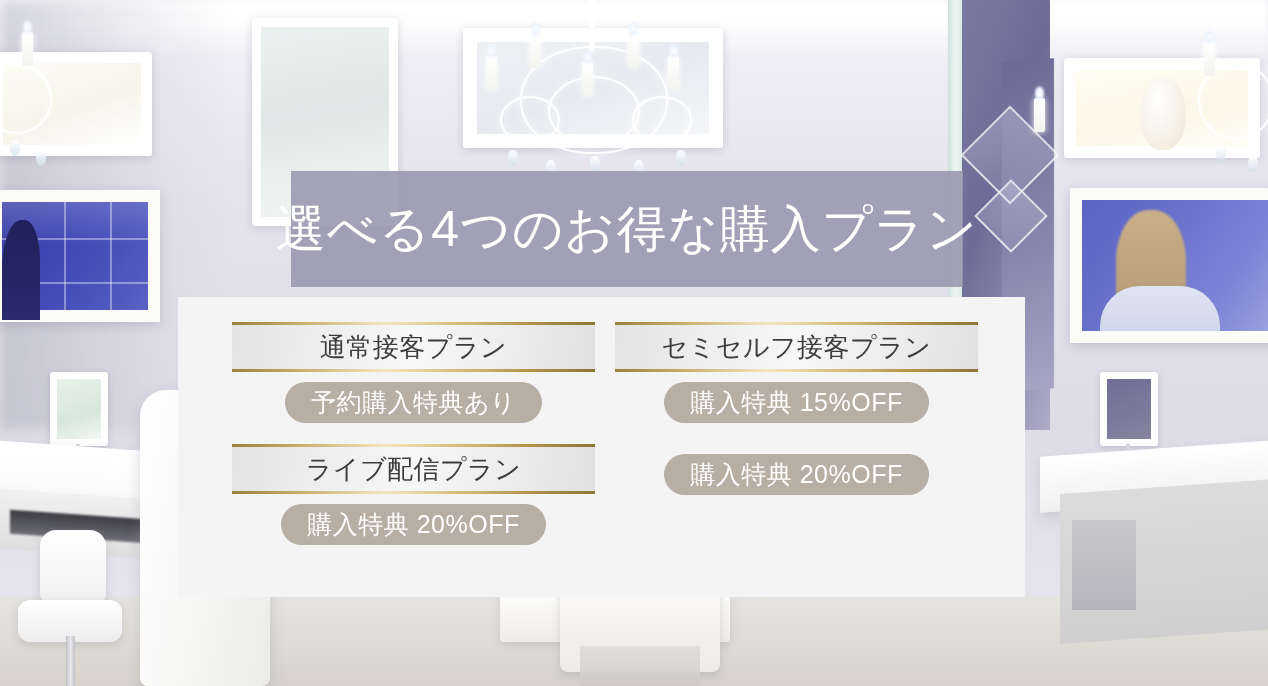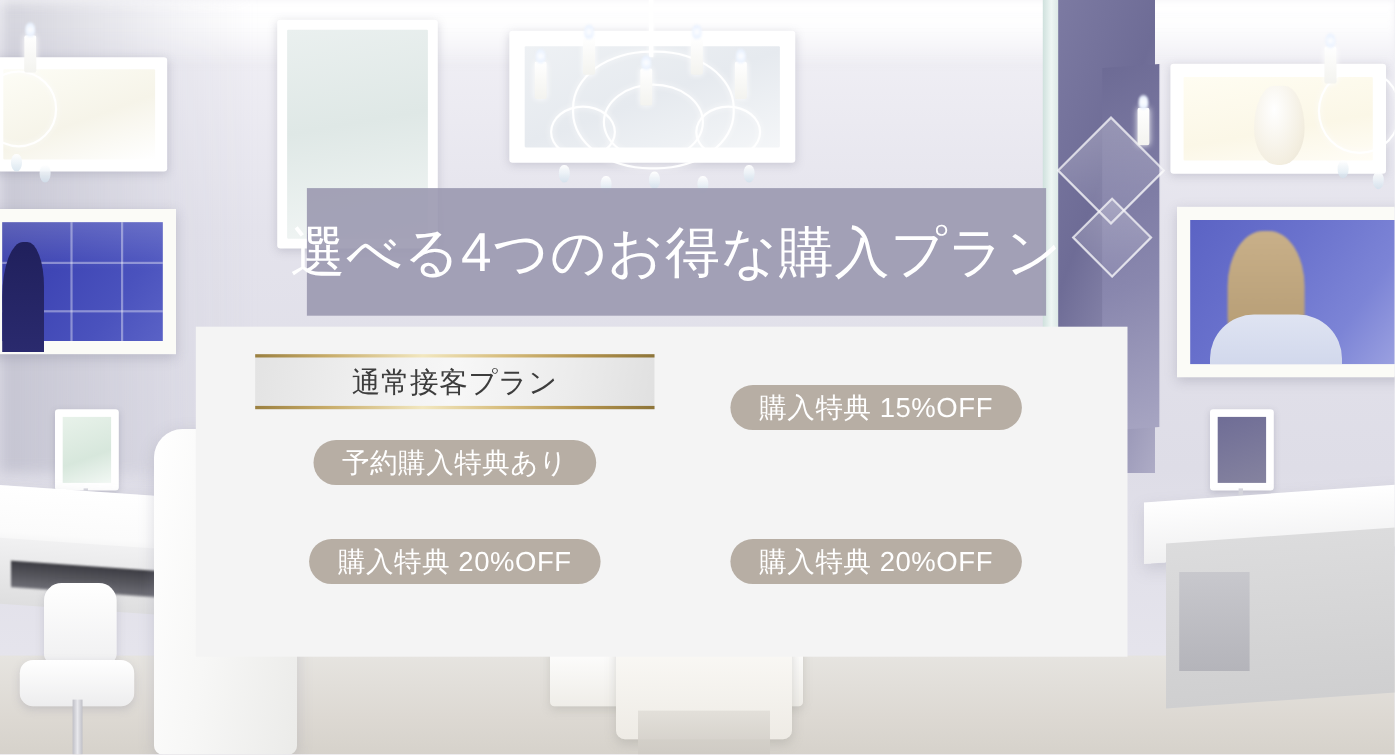--- a/index.html
+++ b/index.html
@@ -277,21 +277,21 @@
   .center-table {
     position: absolute; left: 500px; top: 586px; width: 230px; height: 56px;
     background: linear-gradient(180deg, #ffffff, #efede8);
     border-radius: 4px;
     box-shadow: 0 3px 9px rgba(150,148,142,0.3);
   }
 
   
   .title-band {
     position: absolute;
-    left: 279px; top: 171px; width: 672px; height: 116px;
+    left: 291px; top: 171px; width: 672px; height: 116px;
     background: rgba(152,150,174,0.88);
     display: flex; align-items: center; justify-content: center;
   }
   .title-text {
     color: #ffffff;
     font-size: 50px;
     font-weight: 400;
     letter-spacing: 1px;
     line-height: 1;
     white-space: nowrap;
@@ -326,21 +326,21 @@
   .plan-head-text {
     font-size: 26px;
     color: #3d3d3d;
     letter-spacing: 0.5px;
     line-height: 1;
     white-space: nowrap;
   }
 
   .plan-benefit-row {
     display: flex; justify-content: center;
-    margin-top: 28px;
+    margin-top: 10px;
   }
   .plan-benefit {
     display: inline-flex; align-items: center; justify-content: center;
     height: 41px;
     padding: 0 26px;
     background: #b7aea4;
     border-radius: 21px;
     color: #ffffff;
     font-size: 25px;
     letter-spacing: 0.5px;
@@ -472,33 +472,39 @@
       <div class="plan-card">
         <div class="plan-head">
           <span class="plan-head-text">通常接客プラン</span>
         </div>
         <div class="plan-benefit-row">
           <span class="plan-benefit">予約購入特典あり</span>
         </div>
       </div>
 
       <div class="plan-card">
+        <div class="plan-head">
+          <span class="plan-head-text">セミセルフ接客プラン</span>
+        </div>
         <div class="plan-benefit-row">
           <span class="plan-benefit">購入特典 15%OFF</span>
+        </div>
+      </div>
+
+      <div class="plan-card">
+        <div class="plan-head">
+          <span class="plan-head-text">ライブ配信プラン</span>
+        </div>
+        <div class="plan-benefit-row">
+          <span class="plan-benefit">購入特典 20%OFF</span>
         </div>
       </div>
 
       <div class="plan-card">
         <div class="plan-benefit-row">
           <span class="plan-benefit">購入特典 20%OFF</span>
         </div>
       </div>
 
-      <div class="plan-card">
-        <div class="plan-benefit-row">
-          <span class="plan-benefit">購入特典 20%OFF</span>
-        </div>
-      </div>
-
     </div>
   </div>
 
 </div>
 
 </body></html>

